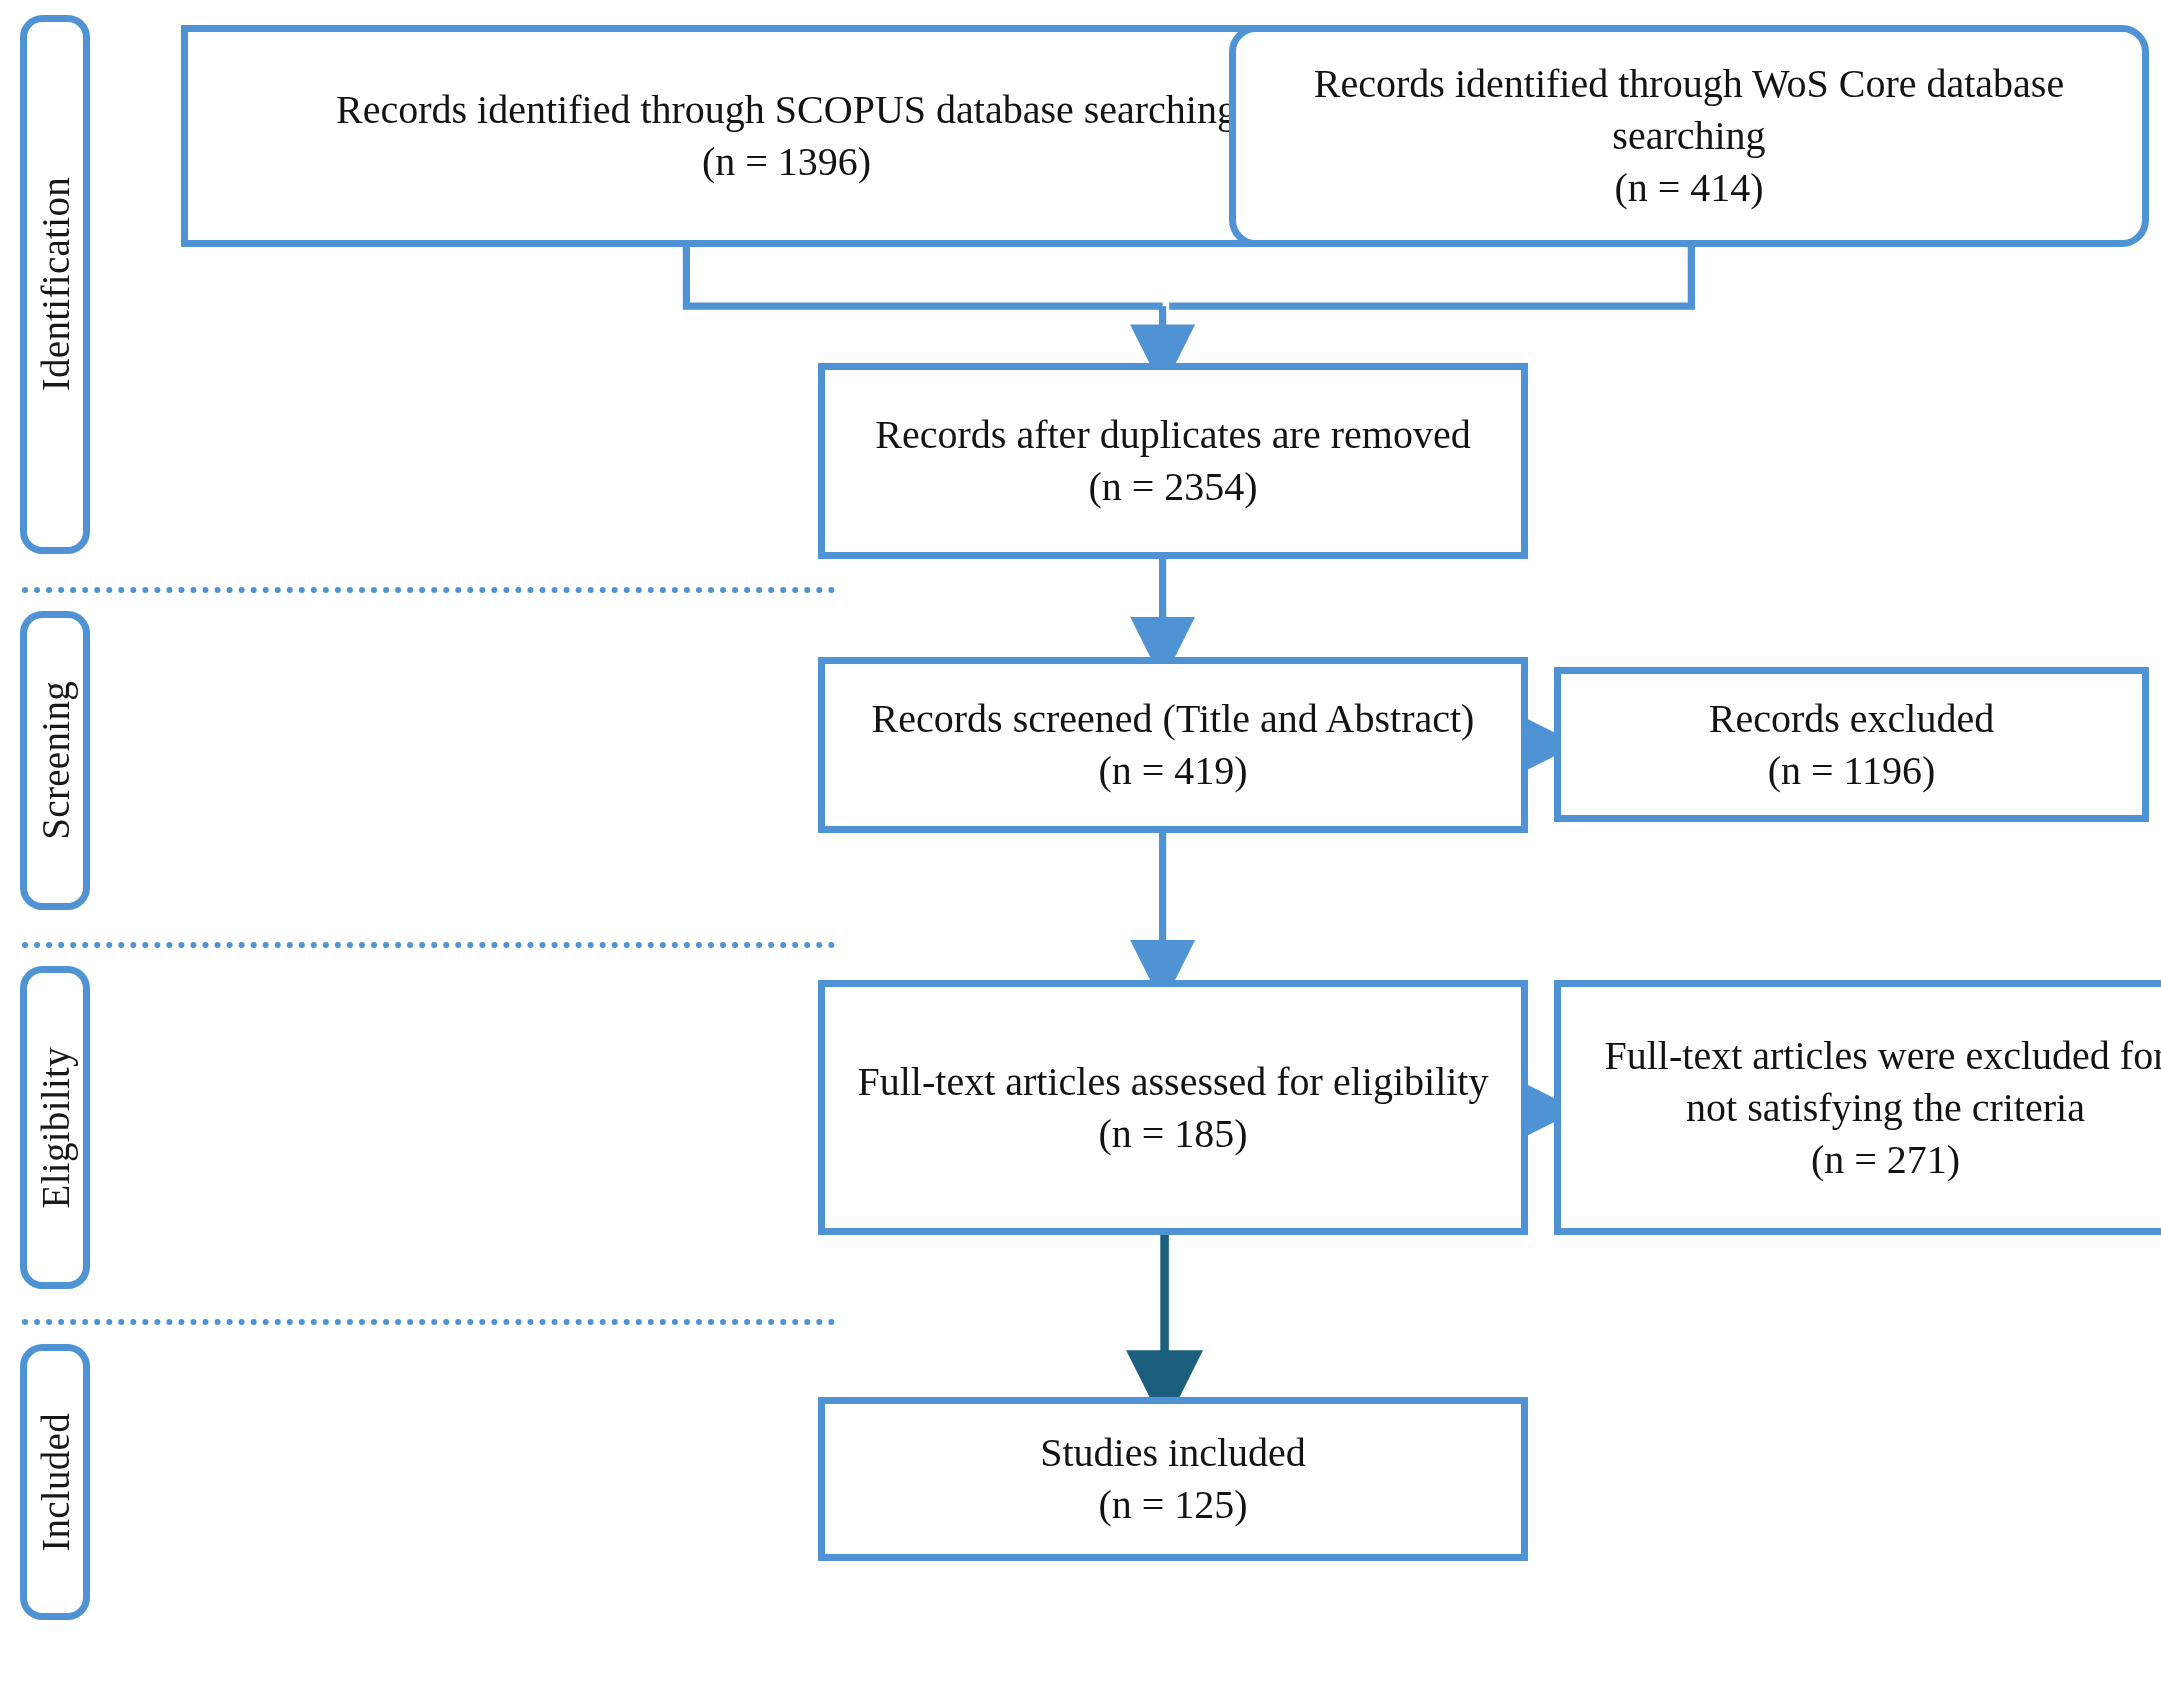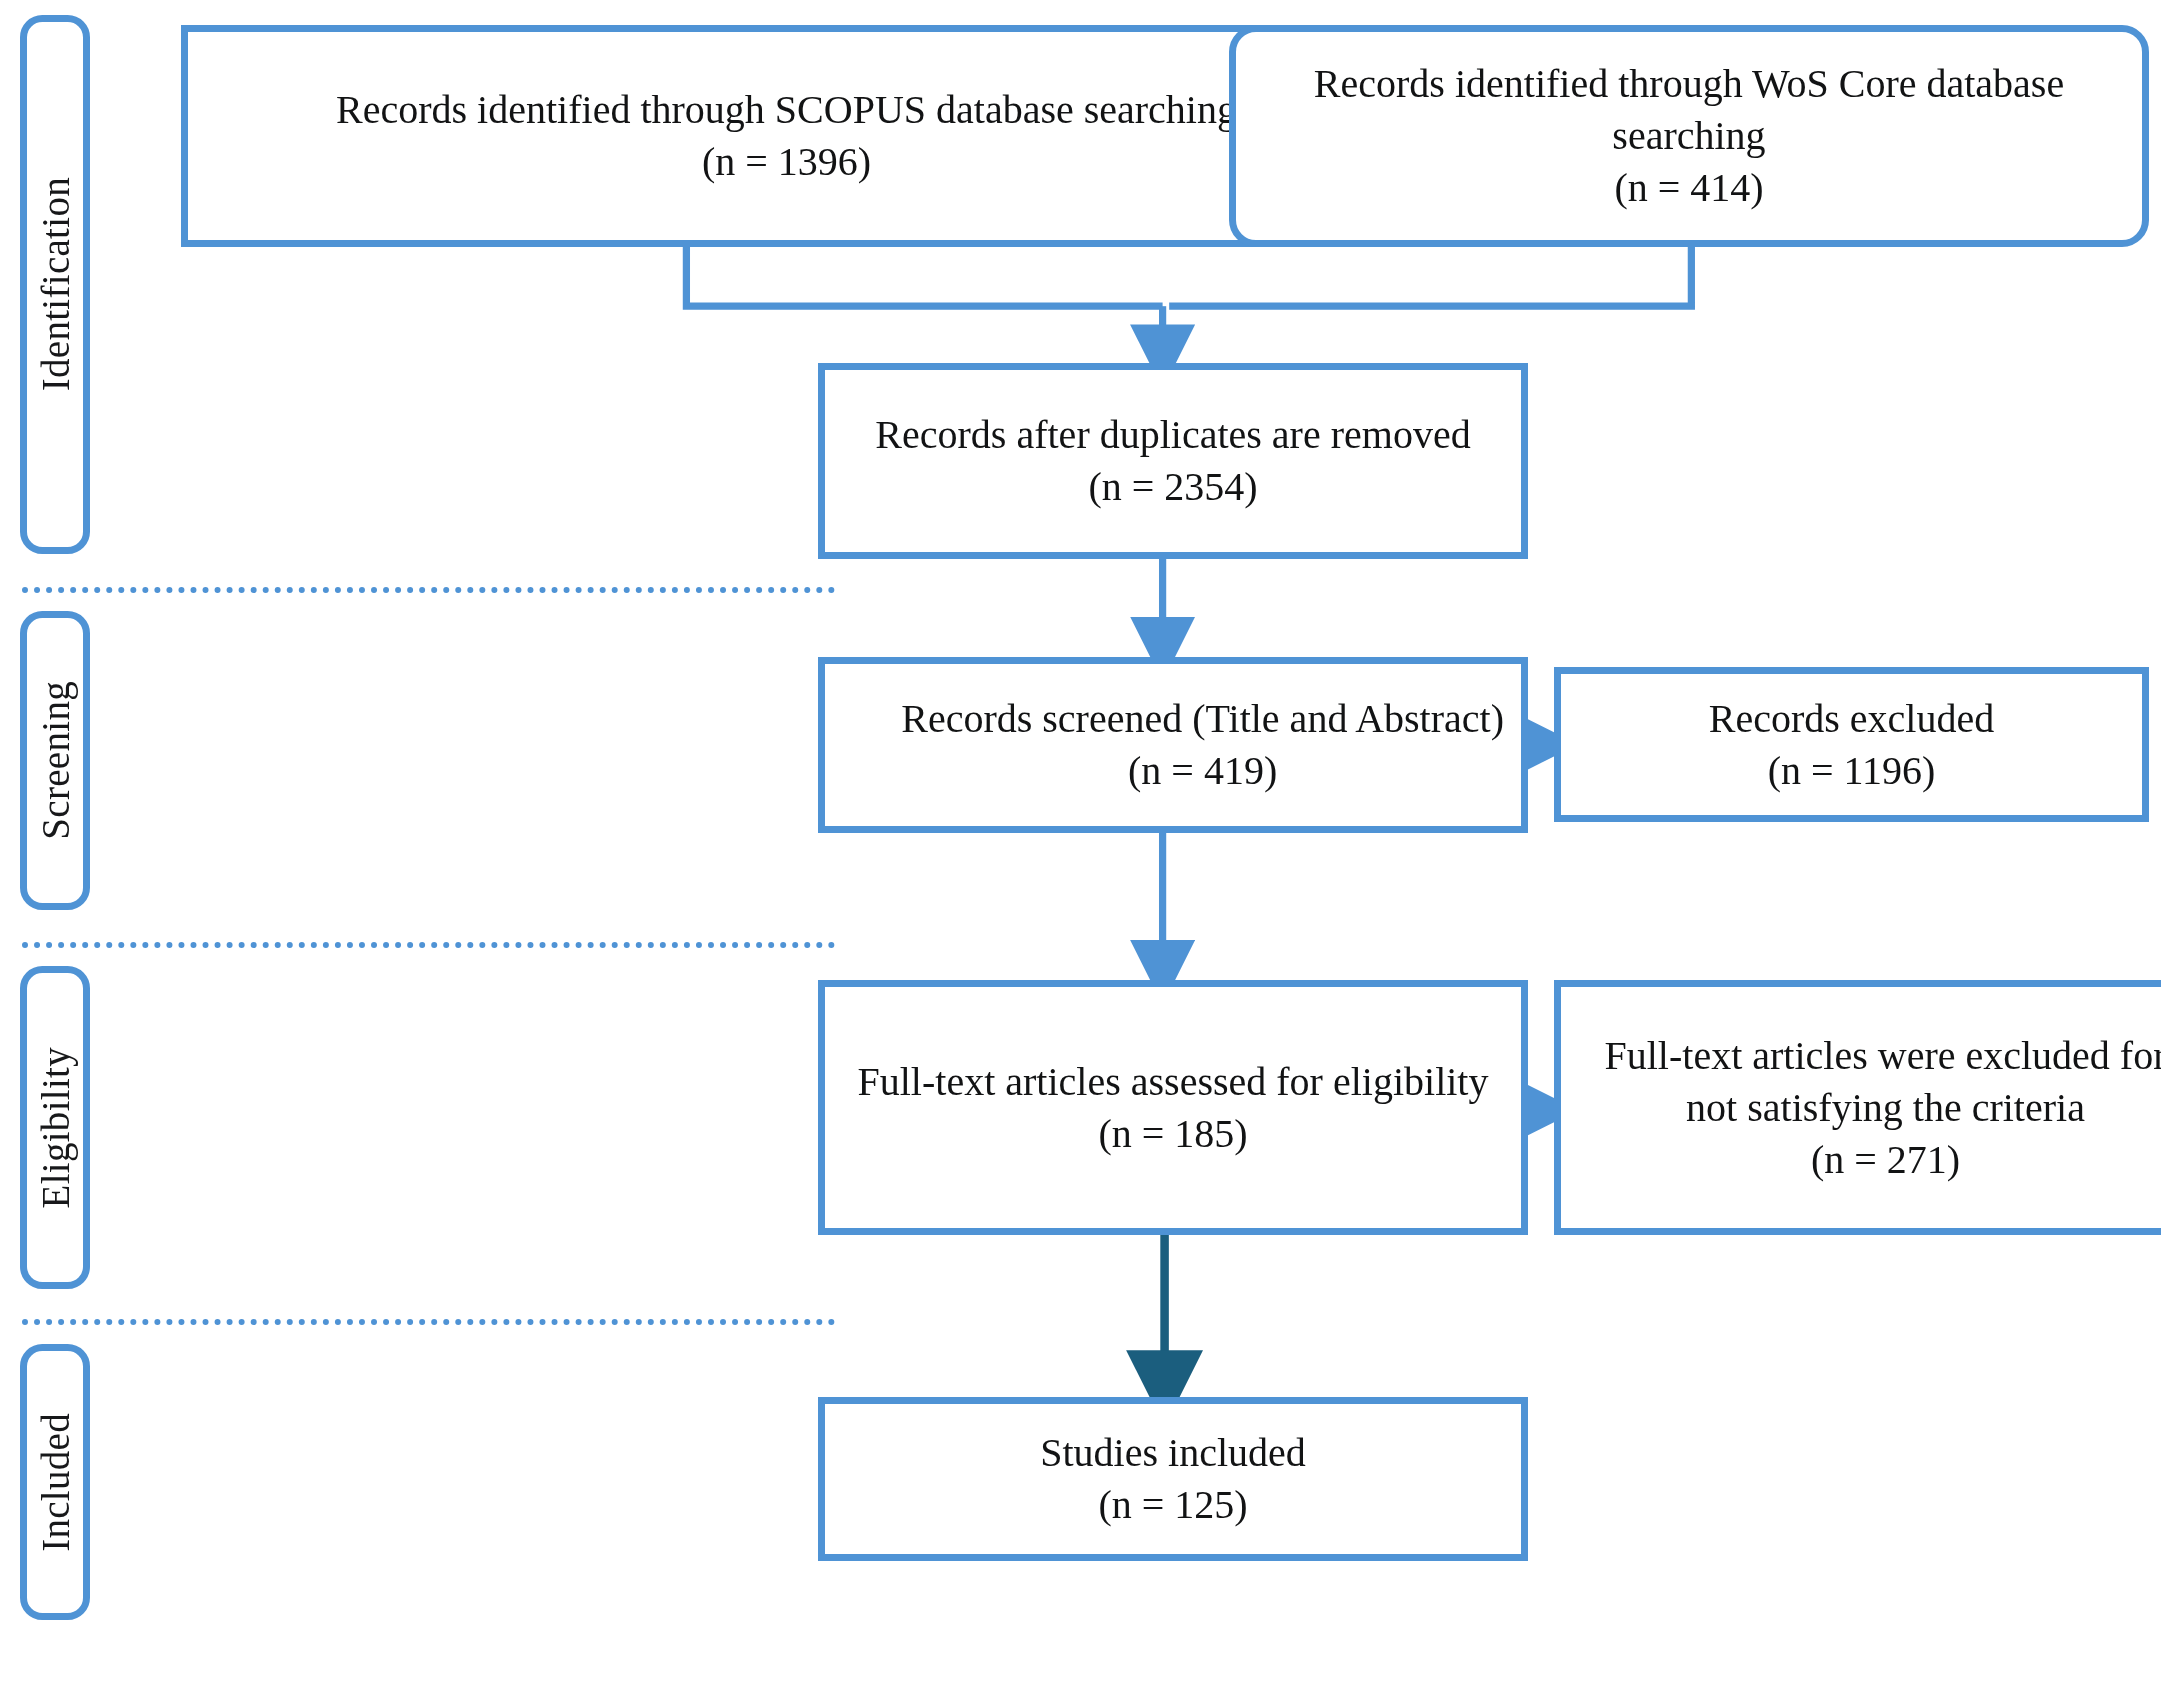--- a/index.html
+++ b/index.html
@@ -139,21 +139,21 @@
   <div class="flow-box" style="left:1229px; top:25px; width:920px; height:222px;border-radius:27px;">
     <span class="flow-box-text">Records identified through WoS Core database searching
 (n = 414)</span>
   </div>
 
   <div class="flow-box" style="left:818px; top:363px; width:710px; height:196px;">
     <span class="flow-box-text">Records after duplicates are removed
 (n = 2354)</span>
   </div>
 
-  <div class="flow-box" style="left:818px; top:657px; width:710px; height:176px;justify-content:flex-end;">
+  <div class="flow-box" style="left:818px; top:657px; width:710px; height:176px;">
     <span class="flow-box-text">Records screened (Title and Abstract)
 (n = 419)</span>
   </div>
 
   <div class="flow-box" style="left:1554px; top:667px; width:595px; height:155px;">
     <span class="flow-box-text">Records excluded
 (n = 1196)</span>
   </div>
 
   <div class="flow-box" style="left:818px; top:980px; width:710px; height:255px;">

